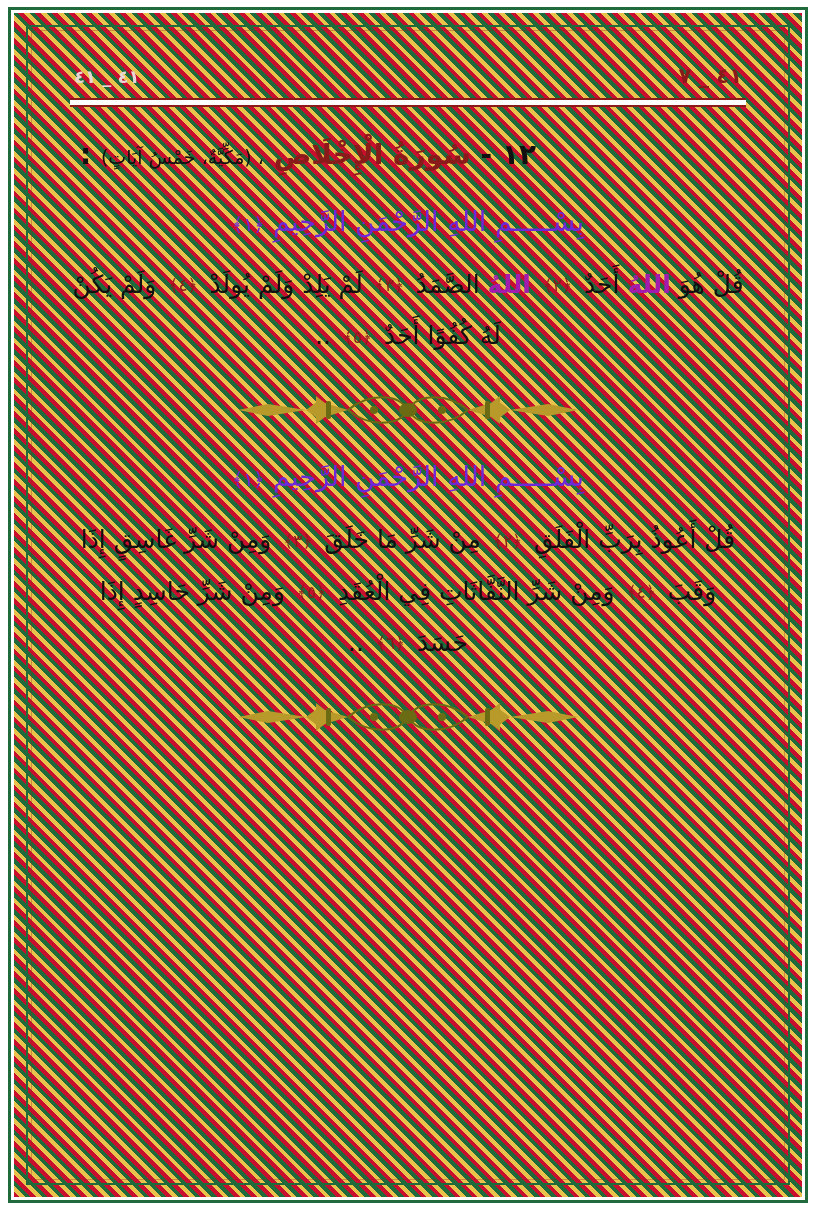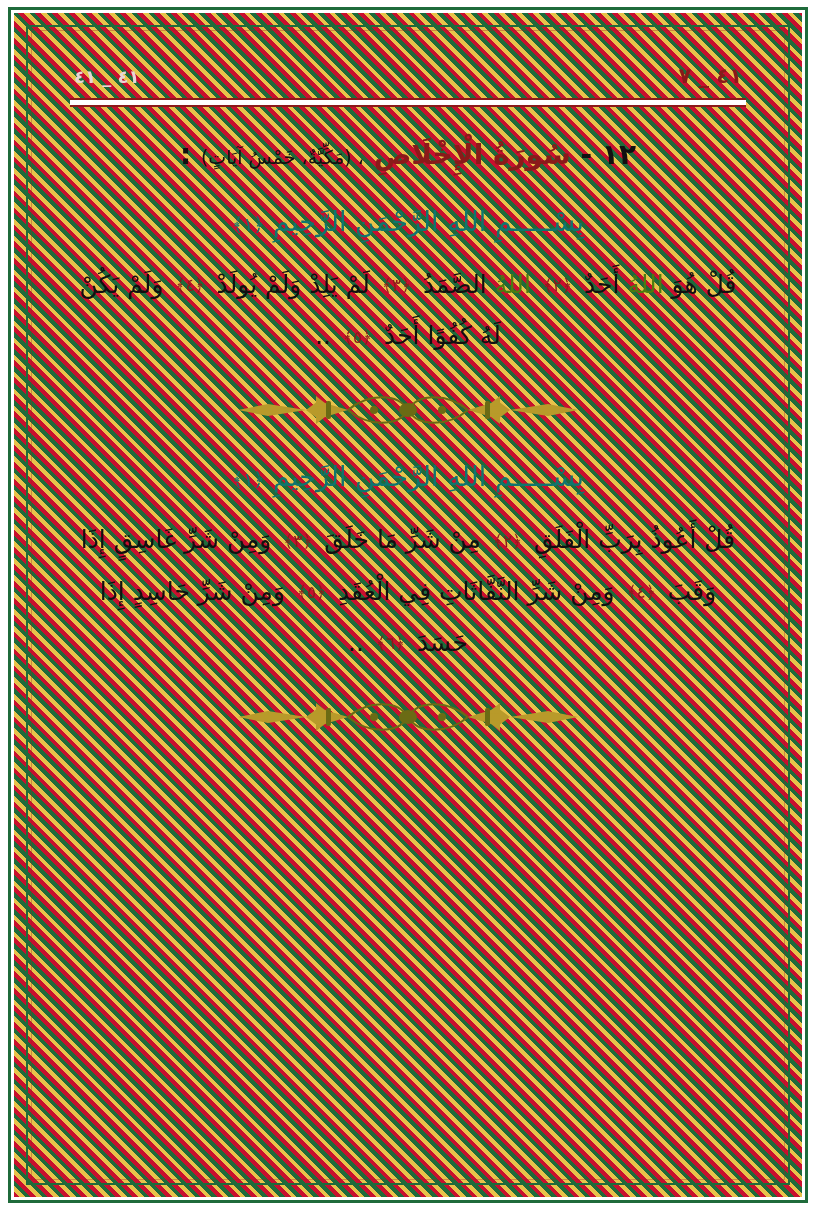--- a/index.html
+++ b/index.html
@@ -110,21 +110,21 @@
     border-top: 2px solid #8b1a1a;
     border-bottom: 2px solid #8b1a1a;
     background: #ffffff;
   }
 
   
   .surah {
     margin-top: 26px;
   }
   .surah-title {
-    text-align: center;
+    text-align: left;
     direction: rtl;
     font-size: 28px;
     color: #111111;
     font-weight: bold;
     line-height: 1.6;
     padding: 0 18px;
   }
   .surah-title .num {
     color: #111111;
   }
@@ -136,41 +136,42 @@
     font-size: 19px;
     font-weight: normal;
   }
   .surah-title .colon {
     color: #111111;
   }
 
   .basmala {
     text-align: center;
     direction: rtl;
-    color: #0f766e;
+    color: #6d28d9;
     font-size: 27px;
     letter-spacing: -1px;
     margin-top: 28px;
     white-space: nowrap;
   }
   .basmala .ayah-mark {
     font-size: 19px;
   }
 
   .ayat {
     direction: rtl;
     text-align: center;
     font-size: 25px;
     color: #111111;
     line-height: 2.05;
     margin-top: 22px;
     padding: 0 10px;
   }
   .ayat .lafz-allah {
-    color: #4d7c0f;
+    color: #a21caf;
+    font-weight: bold;
   }
   .ayah-num {
     display: inline-block;
     color: #8b1a1a;
     font-size: 17px;
     margin: 0 4px;
     vertical-align: middle;
   }
 
   

